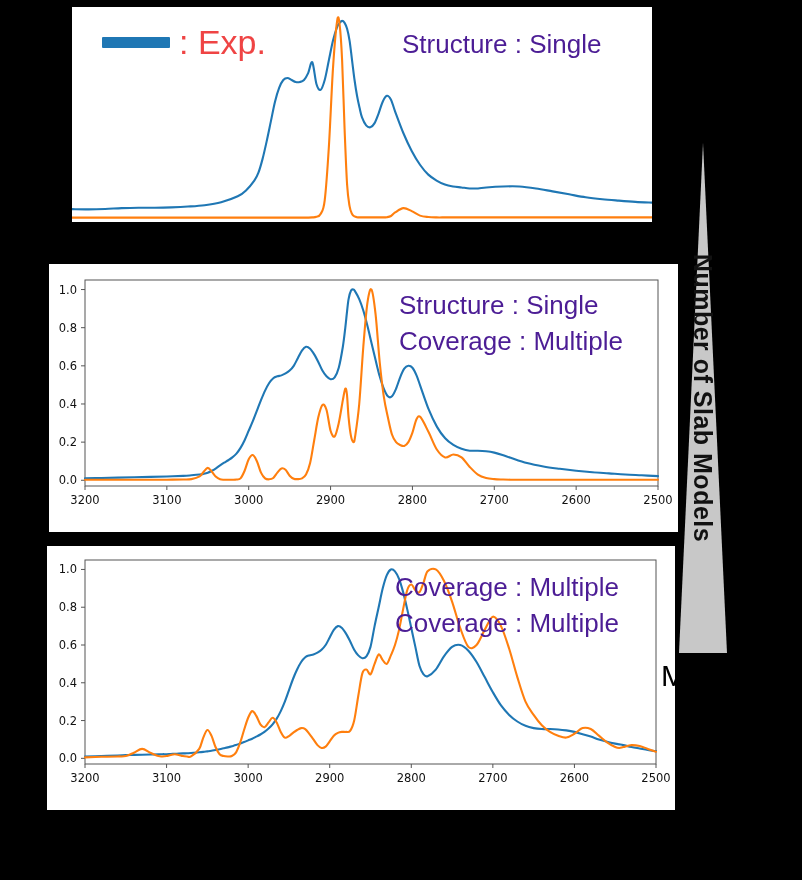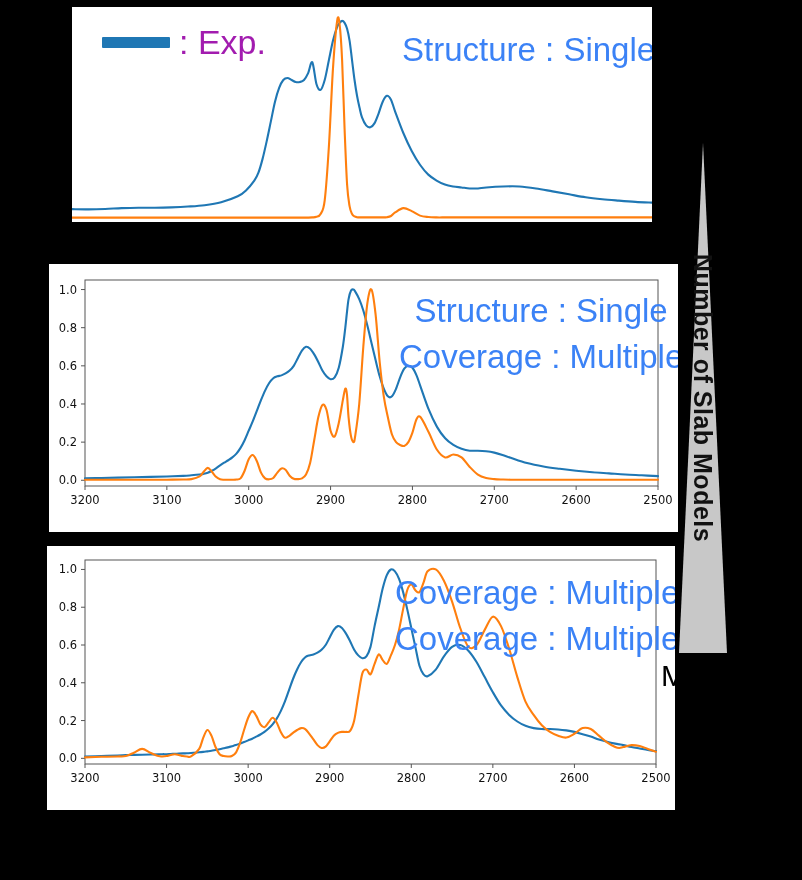--- a/index.html
+++ b/index.html
@@ -24,26 +24,26 @@
   .ticklabel{font-family:"DejaVu Sans",sans-serif;font-size:11.5px;fill:#111;}
   .ticklabel.xl{text-anchor:middle;}
   .ticklabel.yl{text-anchor:end;}
 
   
   .legend{position:absolute;left:30px;top:17px;}
   .legend-row{display:flex;align-items:center;height:36px;}
   .swatch{width:68px;height:11px;border-radius:1px;margin-right:9px;}
   .sw-exp{background:#1f77b4;}
   .sw-sim{background:#ff7f0e;}
-  .legend-text{font-size:34px;color:#a21caf;line-height:1;letter-spacing:0px;
+  .legend-text{font-size:34px;color:#ef4444;line-height:1;letter-spacing:0px;
                font-family:"Liberation Sans",sans-serif;}
 
   
-  .annot{position:absolute;color:#3b82f6;font-size:33px;line-height:1.38;
-         white-space:nowrap;font-family:"Liberation Sans",sans-serif;text-align:center;}
+  .annot{position:absolute;color:#4c1d95;font-size:26px;line-height:1.38;
+         white-space:nowrap;font-family:"Liberation Sans",sans-serif;}
   #annot1{left:330px;top:20px;}
   #annot2{left:350px;top:24px;}
   #annot3{left:348px;top:24px;}
   .annot-row{display:block;}
 
   
   #arrow-wrap{position:absolute;left:670px;top:143px;width:66px;height:510px;}
   #arrow-wrap svg{position:absolute;left:0;top:0;}
   #arrow-label{position:absolute;left:0;top:0;width:510px;height:66px;
                transform-origin:0 0;transform:rotate(90deg) translate(0,-66px);

